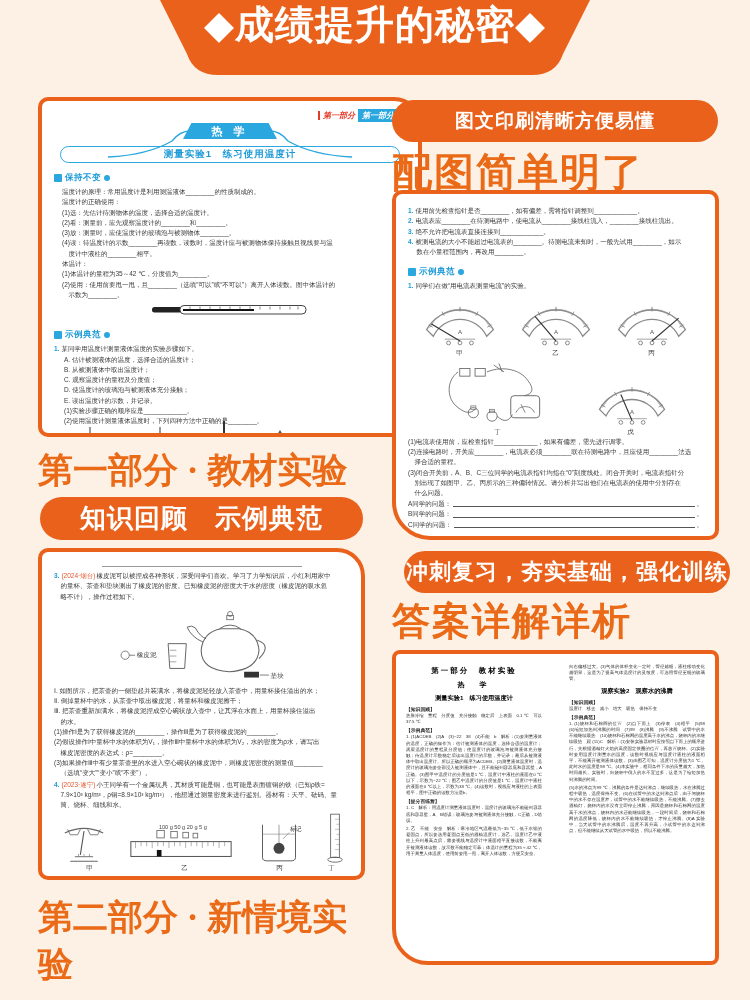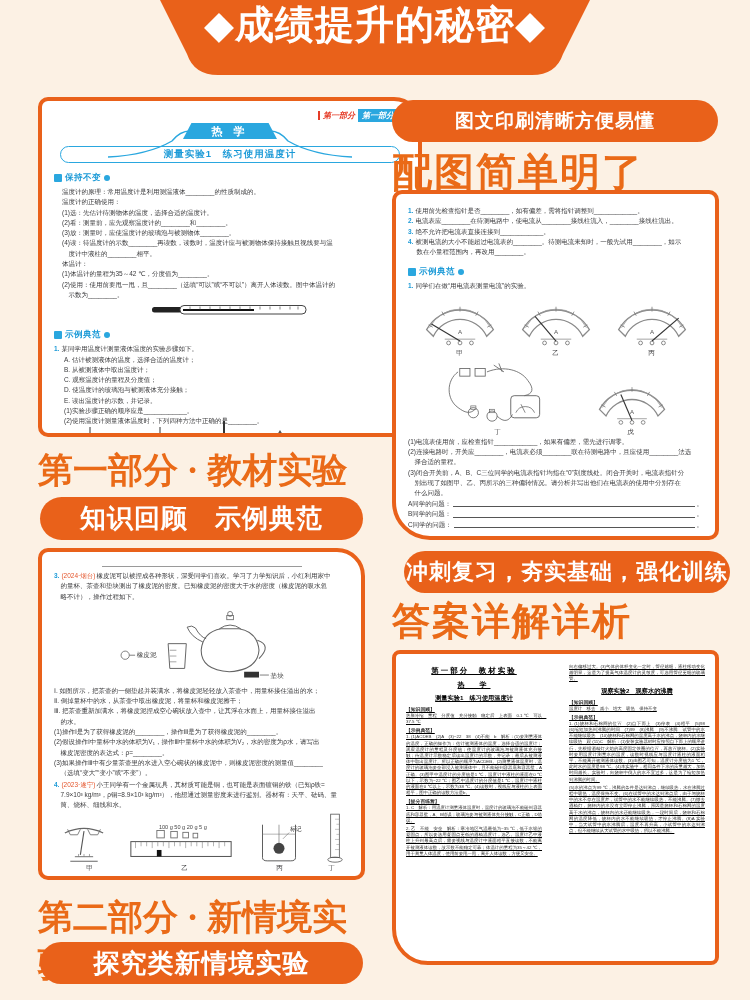--- a/index.html
+++ b/index.html
@@ -47,21 +47,21 @@
   .ln .num{color:var(--blue-text); font-weight:bold; margin-right:2px;}
   .ln .tag{color:#E4572E; margin-right:1px;}
   .figrow{display:flex; align-items:flex-end; justify-content:center; gap:14px;}
   .figlabels{display:flex; justify-content:center; gap:0; font-size:6.5px; color:var(--ink);}
   .figlabels span{text-align:center;}
   .abc{display:flex; align-items:flex-end; font-size:6.5px; line-height:10.5px; color:var(--ink);}
   .abc .fill{flex:1; border-bottom:0.8px solid #555; margin:0 2px 2px 2px; height:8px;}
   .stubs{position:absolute; left:0; right:0; bottom:-2px; height:14px;}
 
   
-  .anspage{display:flex; gap:27px; padding:4px 2px;text-decoration:underline;}
+  .anspage{display:flex; gap:27px; padding:4px 2px;}
   .anscol{width:148px;}
   .anscol .h1{font-size:7.5px; font-weight:bold; text-align:center; letter-spacing:2px; margin:2px 0 4px;}
   .anscol .h2{font-size:7px; font-weight:bold; text-align:center; letter-spacing:4px; margin:2px 0 4px;}
   .anscol .h3{font-size:6.2px; font-weight:bold; text-align:center; margin:4px 0 3px;}
   .anscol .lab{font-size:4.8px; font-weight:bold; color:#222; margin:2px 0 1px;}
   .anscol .p{font-size:4.4px; line-height:6.2px; color:#333; text-align:justify; margin-bottom:2px;}
 
   svg text{font-family:"Liberation Sans","DejaVu Sans",sans-serif;}
 </style>
 </head>
@@ -307,21 +307,20 @@
     <div class="figlabels">
       <span style="width:70px;">甲</span>
       <span style="width:120px;">乙</span>
       <span style="width:70px;">丙</span>
       <span style="width:34px;">丁</span>
     </div>
 
   </div>
 
   <div class="big-heading" style="left:38px; top:894px; width:327px; font-size:35px;">第二部分 · 新情境实验</div>
-  <div class="pill" style="left:40px; top:942px; width:323px; height:42px; font-size:26px;">探究类新情境实验</div>
 
   <div class="pill" style="left:392px; top:100px; width:326px; height:42px; font-size:19px;">图文印刷清晰方便易懂</div>
   <div class="big-heading" style="left:392px; top:145px; width:326px; font-size:40px; letter-spacing:2px;">配图简单明了</div>
 
   <div class="card" style="left:392px; top:190px; width:327px; height:350px; border-radius:10px 10px 10px 38px;">
     <div style="height:4px;"></div>
     <div>
       <div class="ln">
           <span class="num">1.</span>
           <span>使用前先检查指针是否________，如有偏差，需将指针调整到____________。</span>

